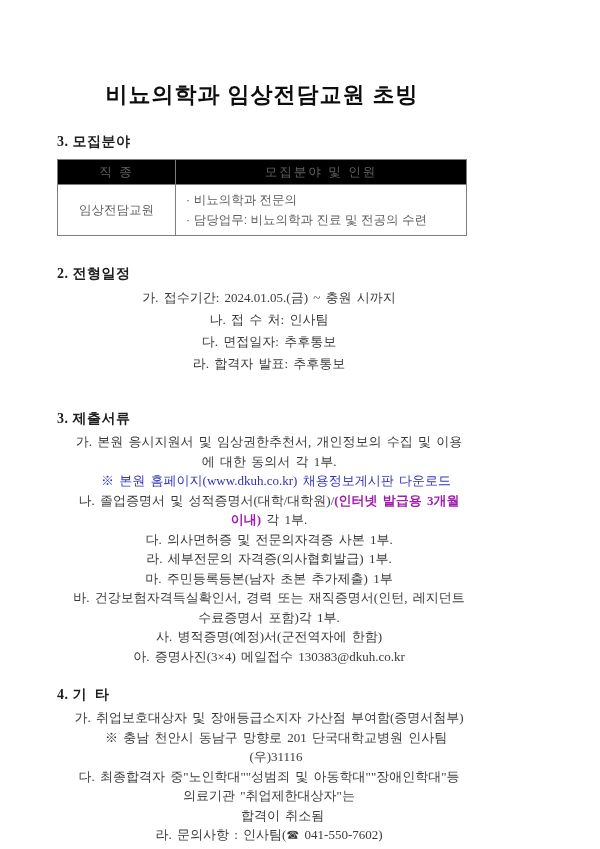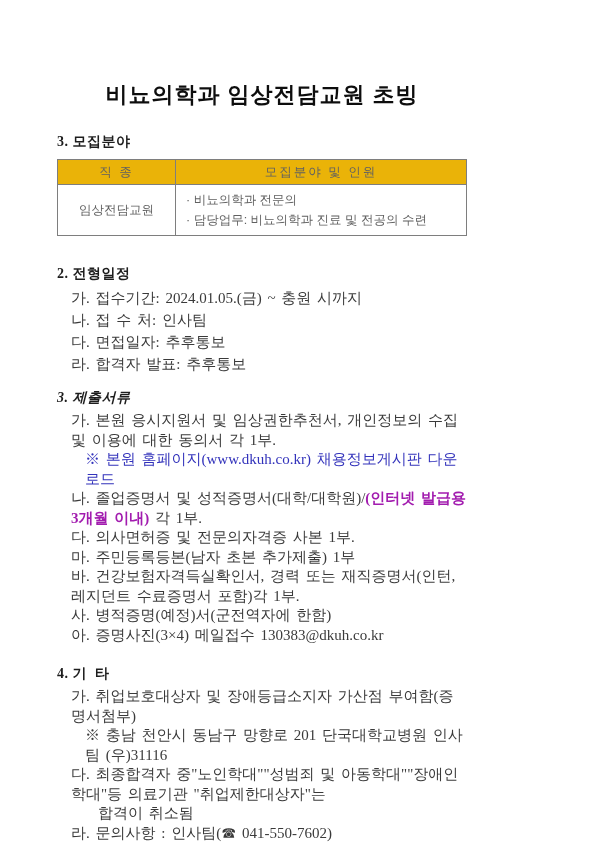--- a/index.html
+++ b/index.html
@@ -33,50 +33,51 @@
 
   .sec-heading {
     font-size:14px;
     font-weight:bold;
     color:#1d1d1d;
     letter-spacing:0.5px;
     white-space:pre-wrap;
   }
   .sec1-heading { margin-top:23px; }
   .sec2-heading { margin-top:29px; }
-  .sec3-heading { margin-top:14px;font-style:italic; }
+  .sec3-heading { margin-top:35px; }
   .sec4-heading { margin-top:20px; }
 
   .job-table {
     width:100%;
     margin-top:8px;
     border-collapse:collapse;
     font-family:"Liberation Sans","DejaVu Sans",sans-serif;
     font-size:12.5px;
     color:#616161;
   }
   .job-table th, .job-table td { border:1px solid #7e7e7e; }
   .job-table th {
-    background:#eab308;
+    background:#000000;
     font-weight:normal;
     height:22px;
     letter-spacing:2px;
   }
   .col-job { width:115px; }
   .job-cell { text-align:center; height:48px; }
   .detail-cell { padding:4px 8px 4px 10px; }
   .detail-line { line-height:20px; white-space:pre-wrap; }
 
   .items { margin-top:4px; }
   .item {
-    font-size:15px;
+    font-size:13px;
     padding-left:14px;
     color:#3a3a3a;
     word-spacing:2px;
     white-space:pre-wrap;
+    text-align:center;
   }
   .sec2 .item { line-height:22px; }
   .sec3 .item, .sec4 .item { line-height:19.5px; }
 
   .note { padding-left:28px; }
   .blue { color:#3232bb; }
   .blue-bold { color:#a21caf; font-weight:bold; }
   .underline { text-decoration:underline; }
   .cont-line { padding-left:41px; }
 </style>
@@ -116,20 +117,21 @@
     </div>
   </div>
 
   <div class="sec3">
     <div class="sec-heading sec3-heading">3. 제출서류</div>
     <div class="items">
       <div class="item">가. 본원 응시지원서 및 임상권한추천서, 개인정보의 수집 및 이용에 대한 동의서 각 1부.</div>
       <div class="item note blue">※ 본원 홈페이지(www.dkuh.co.kr) 채용정보게시판 다운로드</div>
       <div class="item"><span>나. 졸업증명서 및 성적증명서(대학/대학원)/</span><span class="blue-bold">(인터넷 발급용 3개월 이내)</span><span> 각 1부.</span></div>
       <div class="item">다. 의사면허증 및 전문의자격증 사본 1부.</div>
+      <div class="item">라. 세부전문의 자격증(의사협회발급) 1부.</div>
       <div class="item">마. 주민등록등본(남자 초본 추가제출) 1부</div>
       <div class="item">바. 건강보험자격득실확인서, 경력 또는 재직증명서(인턴, 레지던트 수료증명서 포함)각 1부.</div>
       <div class="item">사. 병적증명(예정)서(군전역자에 한함)</div>
       <div class="item">아. 증명사진(3×4) 메일접수 130383@dkuh.co.kr</div>
     </div>
   </div>
 
   <div class="sec4">
     <div class="sec-heading sec4-heading">4. 기  타</div>
     <div class="items">

